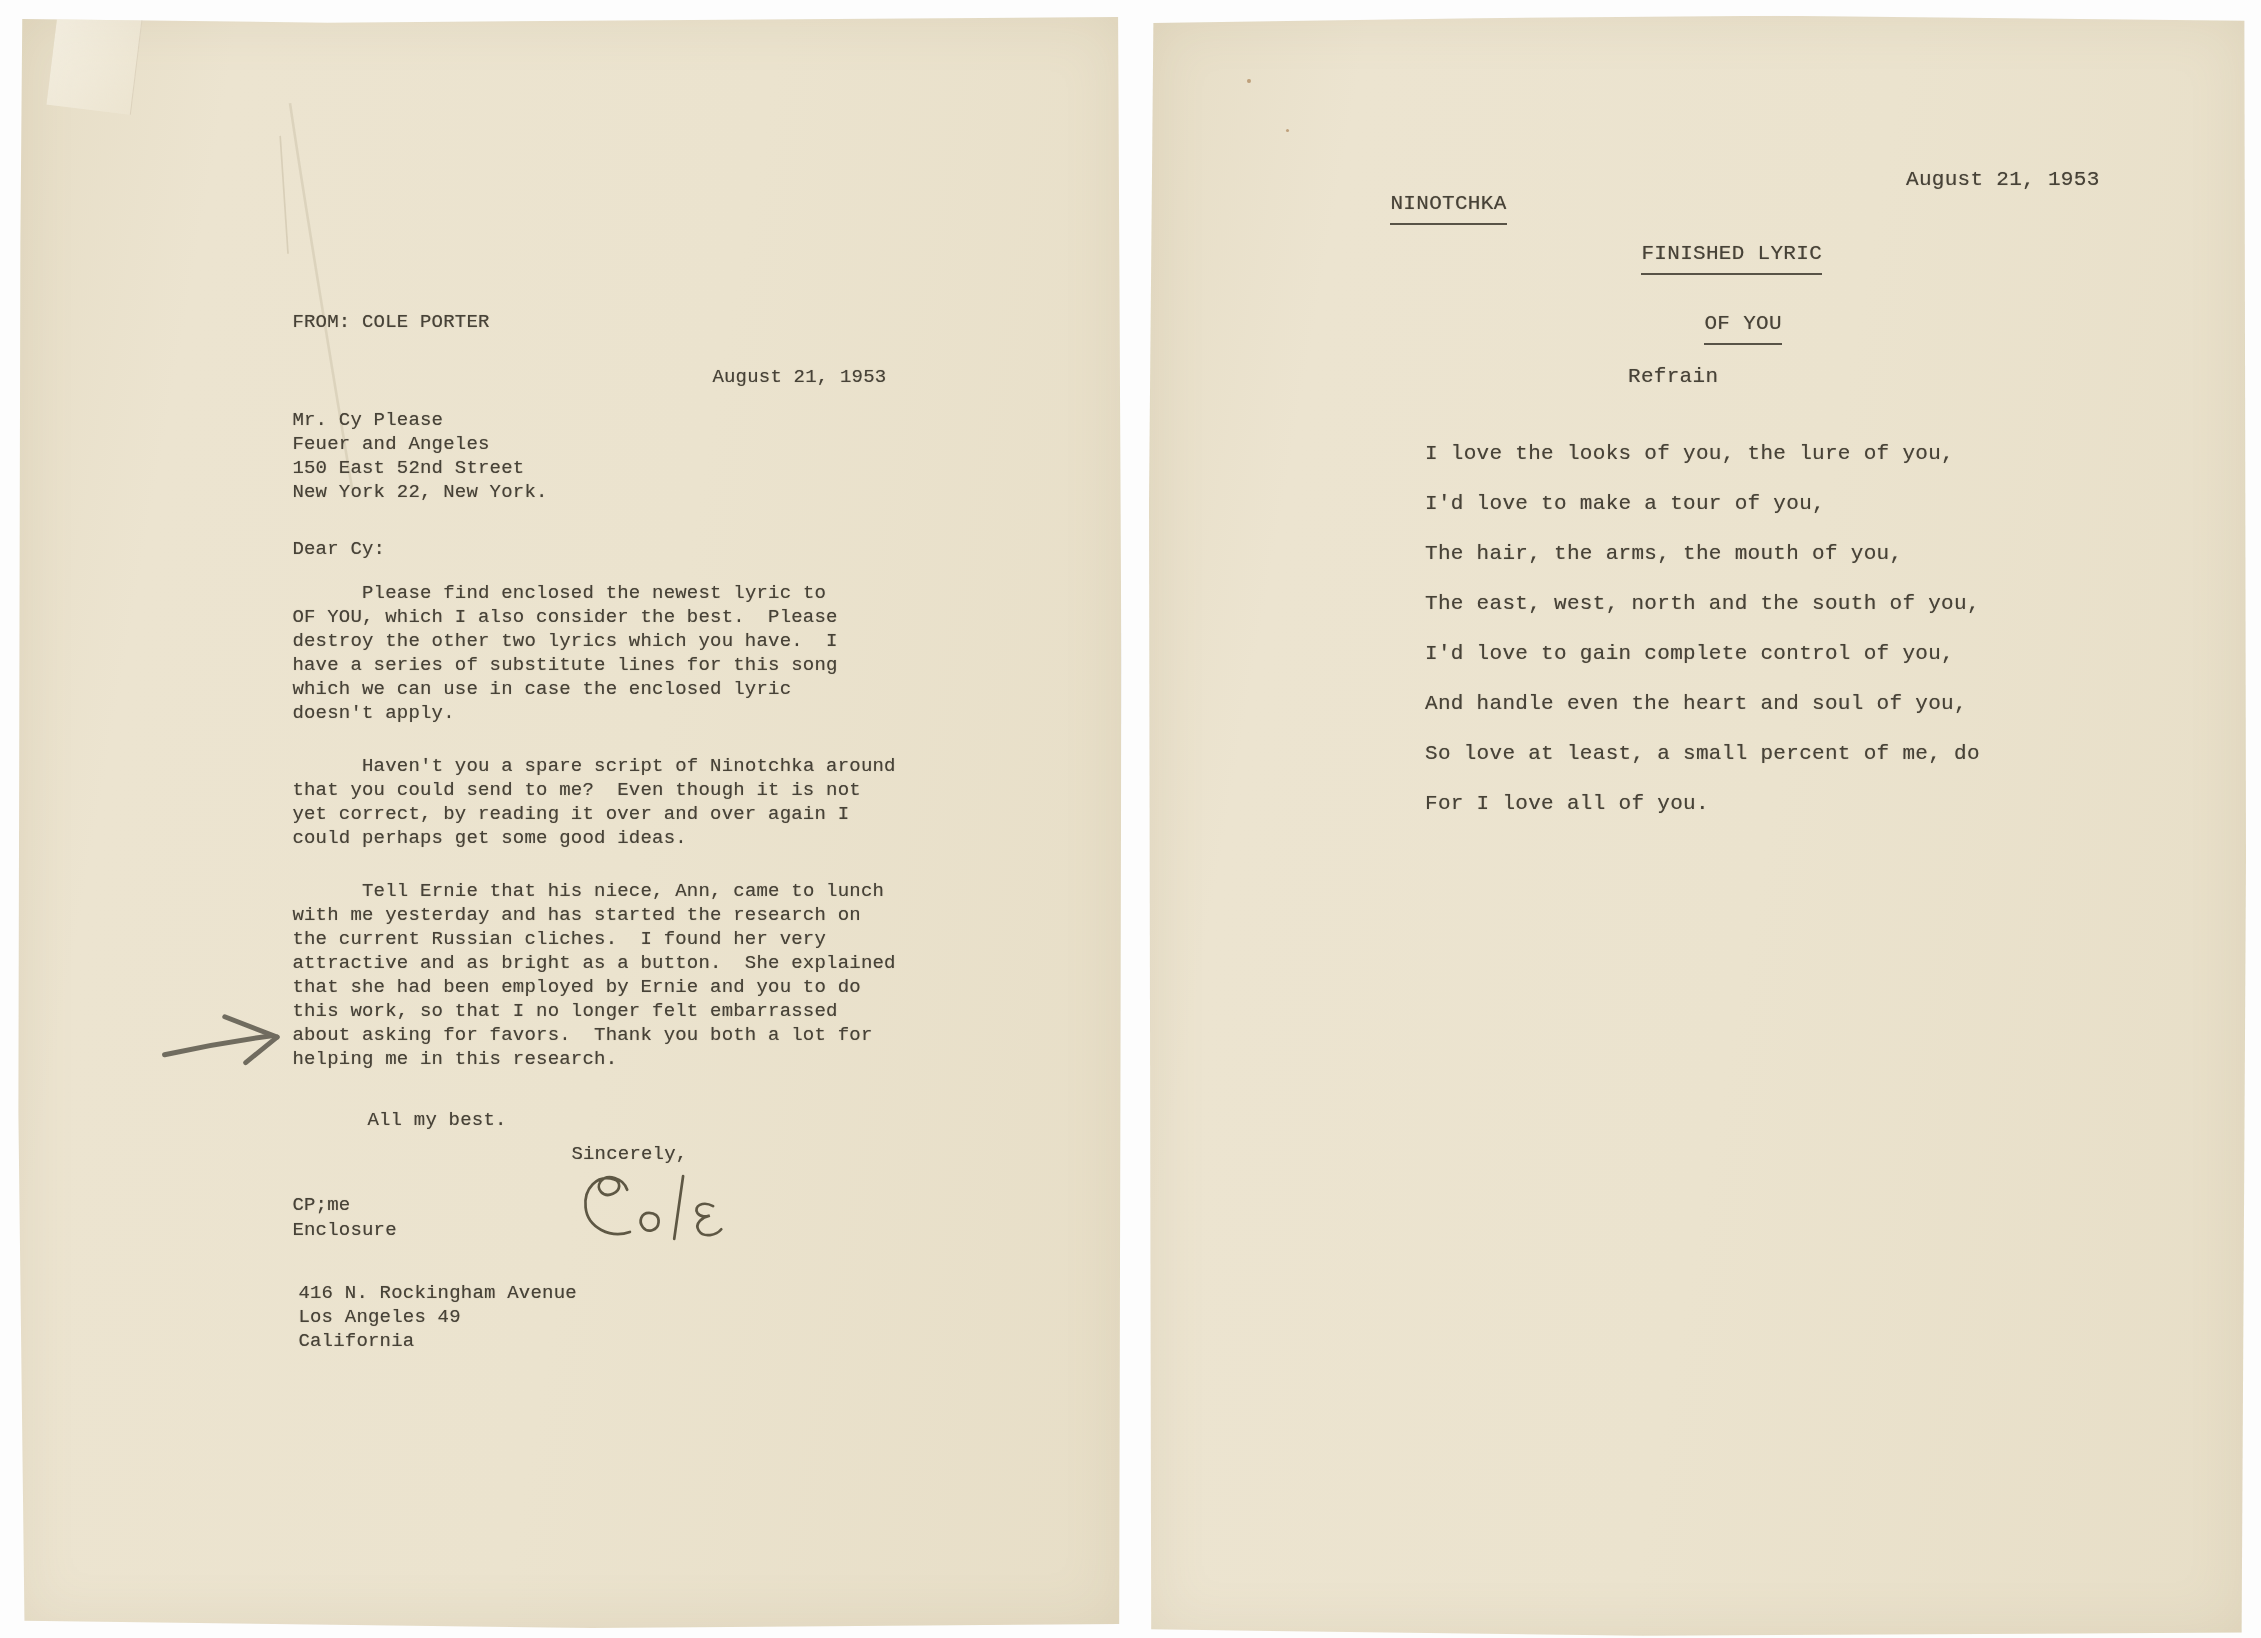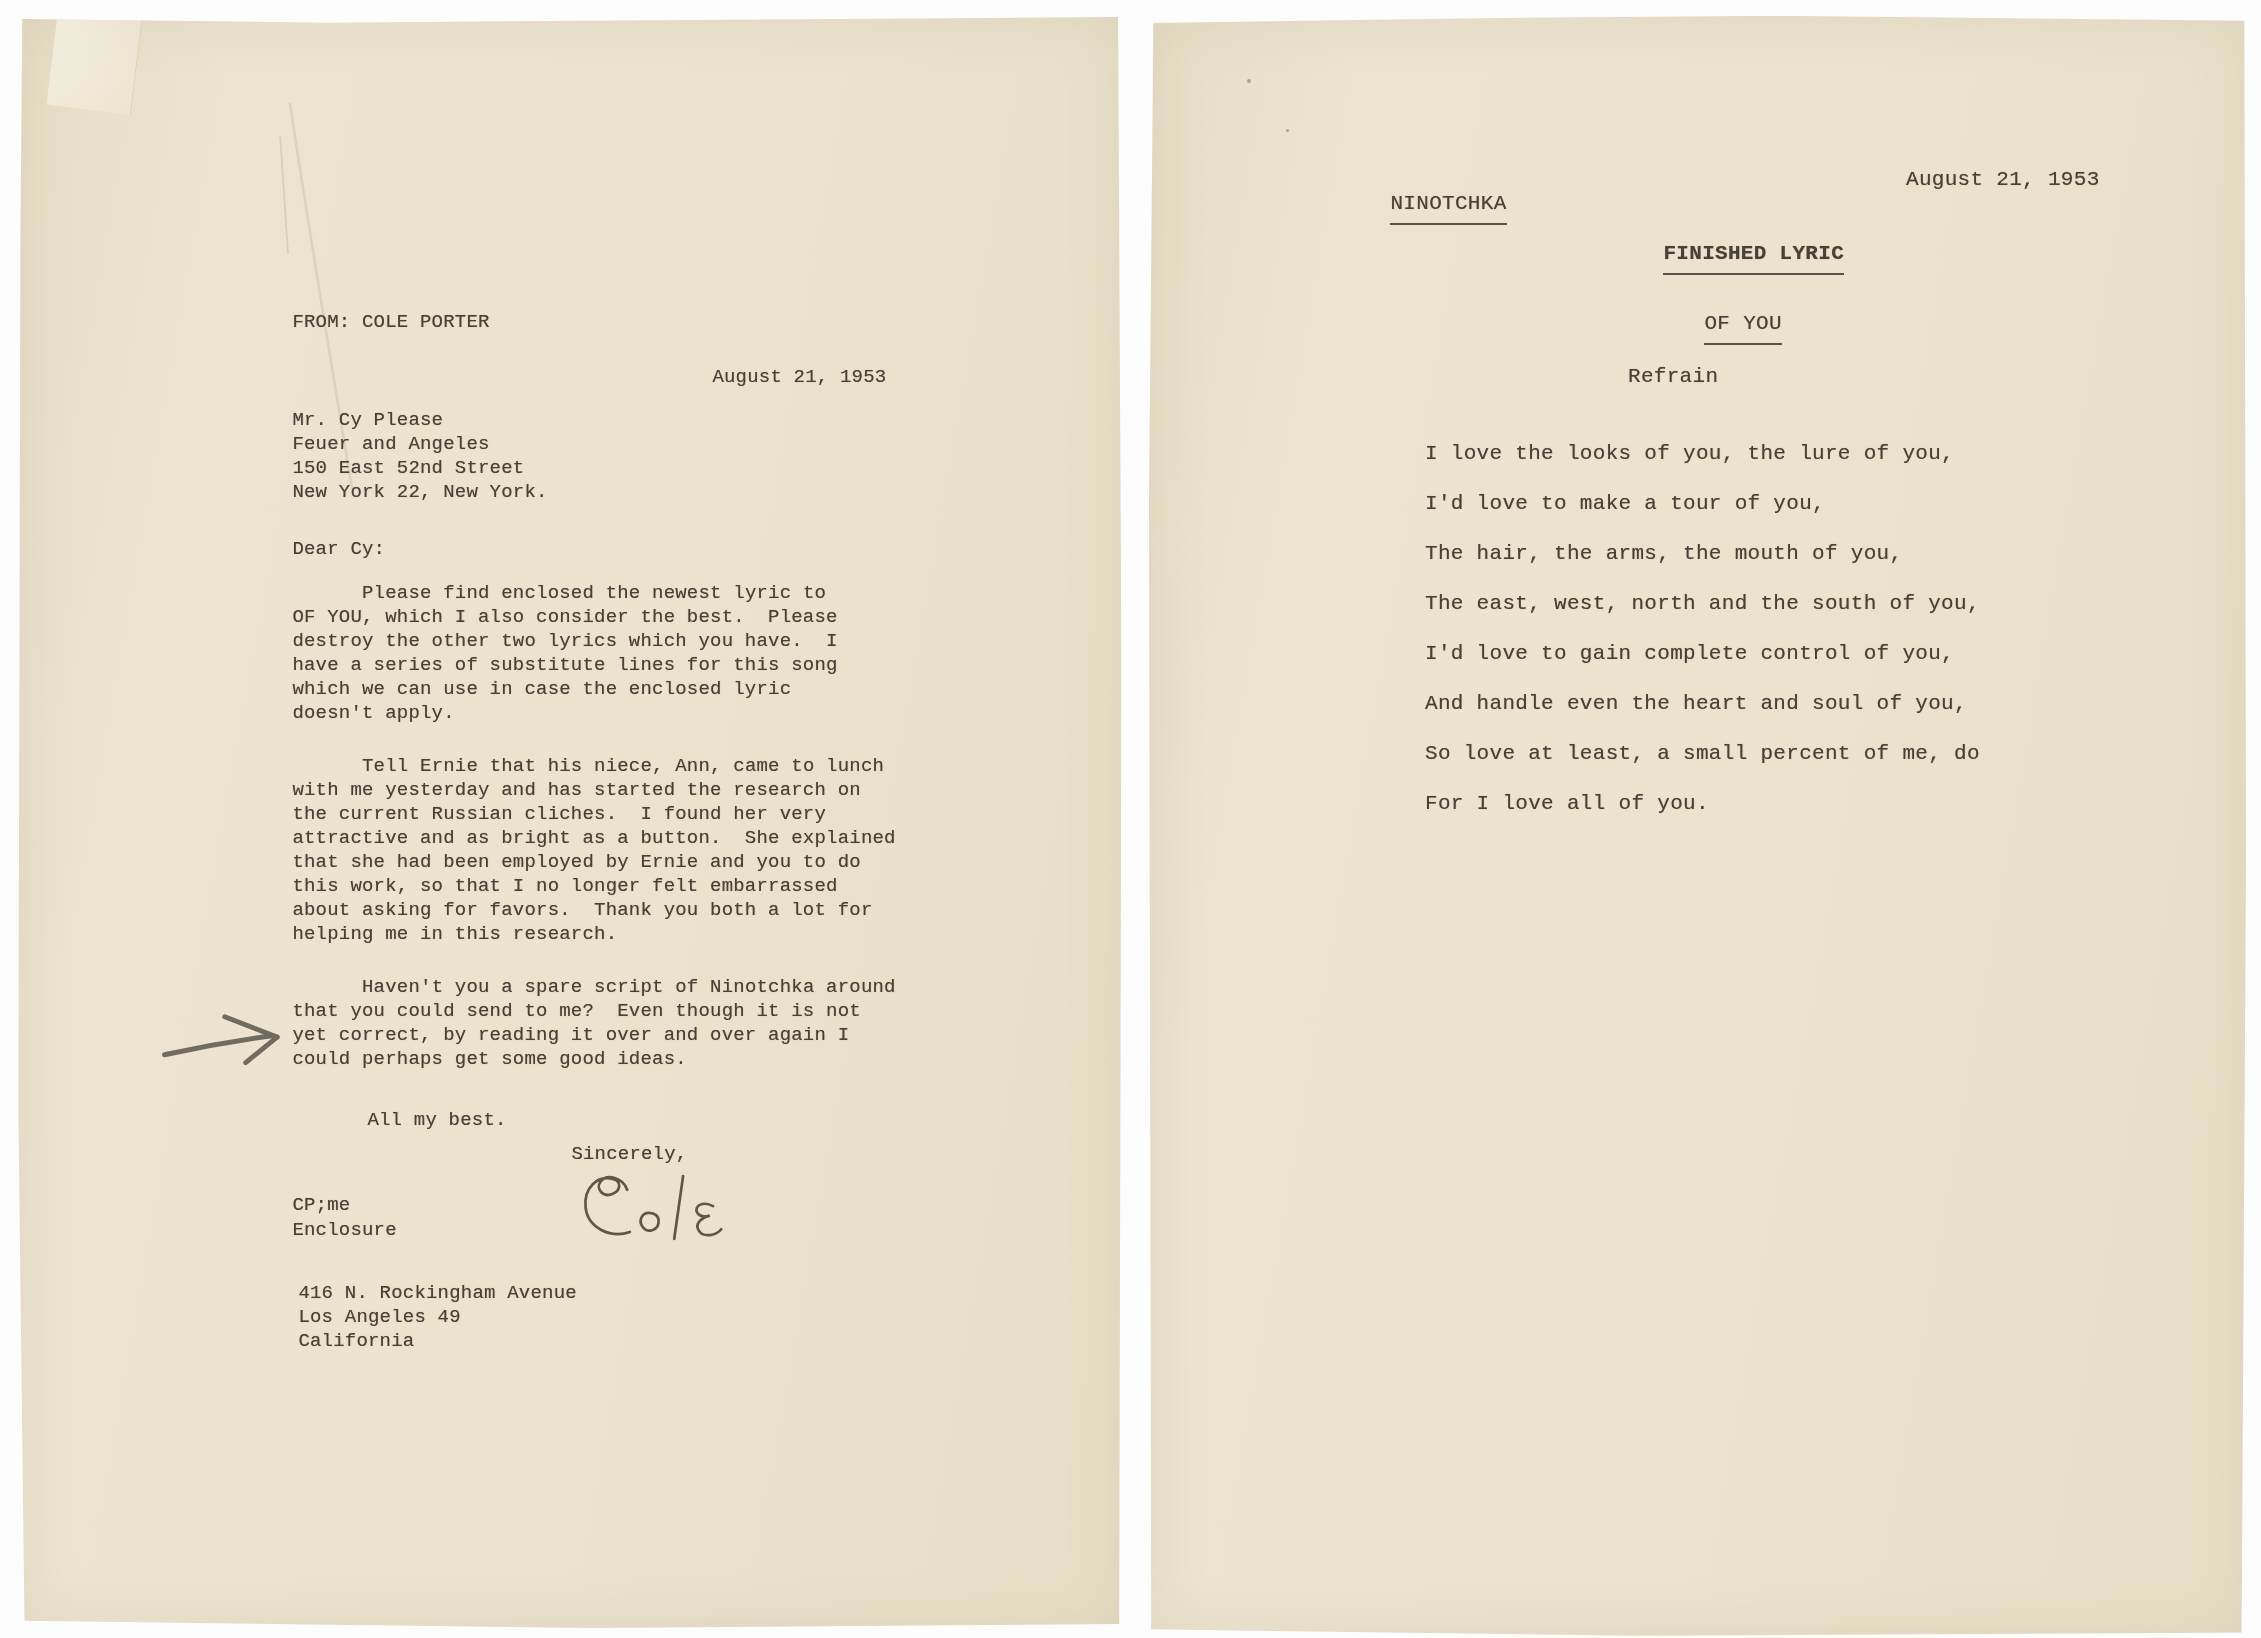--- a/index.html
+++ b/index.html
@@ -85,31 +85,31 @@
 
     <div class="typed" style="left:274px; top:391px;"><div>Mr. Cy Please</div><div>Feuer and Angeles</div><div>150 East 52nd Street</div><div>New York 22, New York.</div></div>
 
     <div class="typed" style="left:274px; top:520px;">Dear Cy:</div>
 
     <div class="typed" style="left:274px; top:564px; width:735px;"><div class="para">      Please find enclosed the newest lyric to
 OF YOU, which I also consider the best.  Please
 destroy the other two lyrics which you have.  I
 have a series of substitute lines for this song
 which we can use in case the enclosed lyric
-doesn't apply.</div><div class="para">      Tell Ernie that his niece, Ann, came to lunch
+doesn't apply.</div><div class="para">      Haven't you a spare script of Ninotchka around
+that you could send to me?  Even though it is not
+yet correct, by reading it over and over again I
+could perhaps get some good ideas.</div><div class="para">      Tell Ernie that his niece, Ann, came to lunch
 with me yesterday and has started the research on
 the current Russian cliches.  I found her very
 attractive and as bright as a button.  She explained
 that she had been employed by Ernie and you to do
 this work, so that I no longer felt embarrassed
 about asking for favors.  Thank you both a lot for
-helping me in this research.</div><div class="para">      Haven't you a spare script of Ninotchka around
-that you could send to me?  Even though it is not
-yet correct, by reading it over and over again I
-could perhaps get some good ideas.</div></div>
+helping me in this research.</div></div>
 
     <div class="typed" style="left:349px; top:1091px;">All my best.</div>
 
     <div class="typed" style="left:553px; top:1125px;">Sincerely,</div>
 
     <svg class="signature-svg" style="left:564px; top:1155px;" width="164" height="75" viewBox="0 0 240 110" aria-label="Cole">
       <g fill="none" stroke="#4f4936" stroke-width="4" stroke-linecap="round" opacity="0.9">
         <path d="M 66,26 C 60,8 36,2 27,14 C 19,25 31,38 45,32 C 57,27 57,14 47,11 C 22,3 2,24 5,52 C 8,82 42,98 70,88"></path>
         <path d="M 98,60 C 87,60 82,72 89,81 C 96,90 111,86 112,74 C 113,64 106,60 98,60"></path>
         <path d="M 148,6 L 135,98"></path>
@@ -137,21 +137,21 @@
 
     <div class="speck" style="left:98px; top:63px; width:3.9px; height:4.6px;"></div>
     <div class="speck" style="left:137px; top:113px; width:3.3px; height:3.3px;"></div>
 
     <div class="typed" style="left:164px; top:152px;">
       <span class="underlined">NINOTCHKA</span>
     </div>
 
     <div class="typed" style="left:757px; top:152px;">August 21, 1953</div>
 
-    <div class="typed" style="left:437px; top:202px;font-weight:bold;">
+    <div class="typed" style="left:415px; top:202px;">
       <span class="underlined">FINISHED LYRIC</span>
     </div>
 
     <div class="typed" style="left:478px; top:272px;">
       <span class="underlined">OF YOU</span>
     </div>
 
     <div class="typed" style="left:479px; top:349px;">Refrain</div>
 
     <div class="typed" style="left:276px; top:425px; width:775px;"><div class="lyric-line">I love the looks of you, the lure of you,</div><div class="lyric-line">I'd love to make a tour of you,</div><div class="lyric-line">The hair, the arms, the mouth of you,</div><div class="lyric-line">The east, west, north and the south of you,</div><div class="lyric-line">I'd love to gain complete control of you,</div><div class="lyric-line">And handle even the heart and soul of you,</div><div class="lyric-line">So love at least, a small percent of me, do</div><div class="lyric-line">For I love all of you.</div></div>

